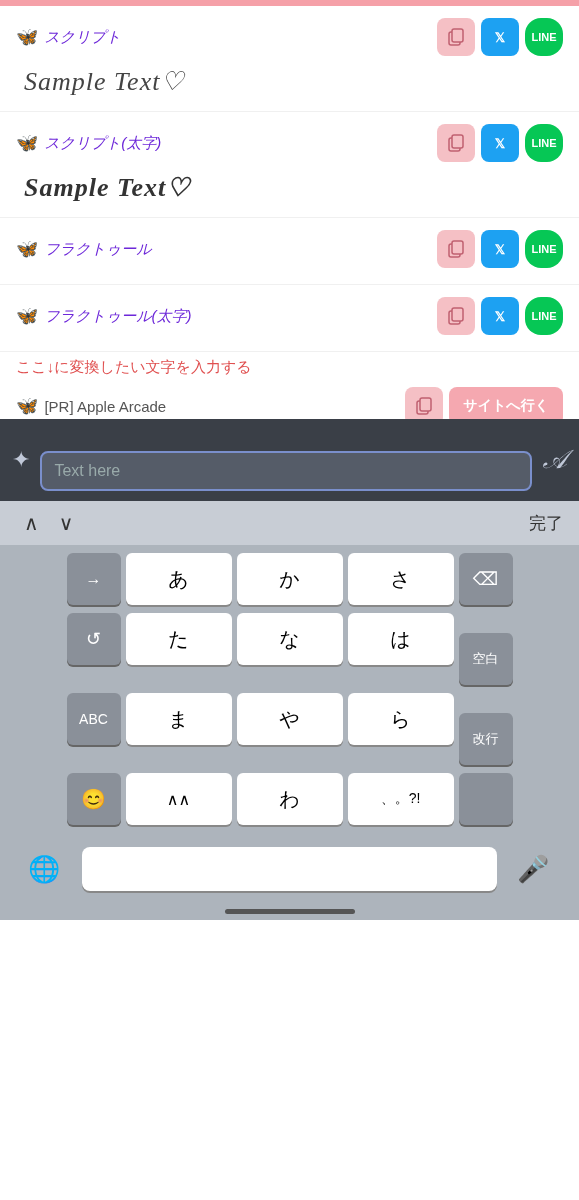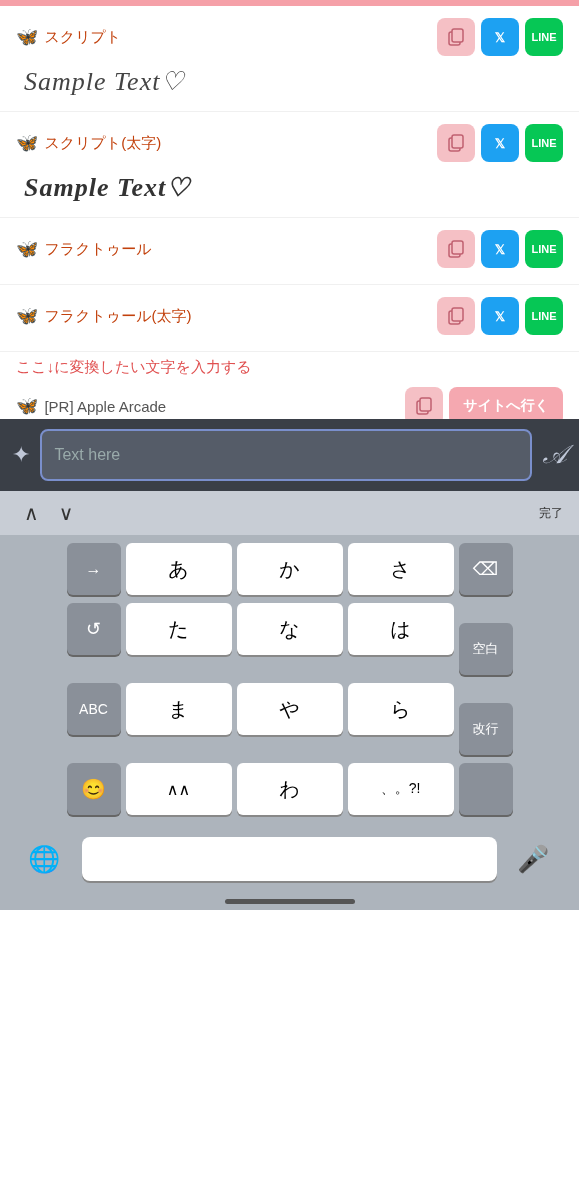--- a/index.html
+++ b/index.html
@@ -33,21 +33,22 @@
       display: flex;
       align-items: center;
       gap: 6px;
     }
     .butterfly-icon {
       font-size: 18px;
       color: #c9a0a0;
     }
     .font-label {
       font-size: 15px;
-      color: #c2410c;
+      color: #6d28d9;
+      font-style: italic;
     }
     .action-buttons {
       display: flex;
       gap: 6px;
       align-items: center;
     }
     .btn-copy {
       width: 38px;
       height: 38px;
       border-radius: 8px;
@@ -61,21 +62,21 @@
       height: 38px;
       border-radius: 8px;
       background: #1da1f2;
       border: none;
       display: flex; align-items: center; justify-content: center;
       cursor: pointer;
     }
     .btn-line {
       width: 38px;
       height: 38px;
-      border-radius: 8px;
+      border-radius: 16px;
       background: #06c755;
       border: none;
       display: flex; align-items: center; justify-content: center;
       cursor: pointer;
     }
     .btn-icon-text {
       color: white;
       font-size: 13px;
       font-weight: bold;
     }
@@ -148,28 +149,29 @@
       position: relative;
       z-index: 10;
     }
     .sparkle-icon {
       color: #c0c8d8;
       font-size: 22px;
       flex-shrink: 0;
     }
     .text-input-field {
       flex: 1;
-      height: 52px;
+      height: 40px;
       background: #555c68;
       border: 2px solid #7a8fcc;
       border-radius: 8px;
       padding: 8px 12px;
       color: #bbb;
       font-size: 16px;
       outline: none;
+      margin-top: 22px;
     }
     .text-input-field::placeholder {
       color: #9aa;
     }
     .font-style-icon {
       color: #c0c8d8;
       font-size: 26px;
       font-style: italic;
       font-family: Georgia, serif;
       flex-shrink: 0;
@@ -192,21 +194,21 @@
       background: none;
       border: none;
       font-size: 20px;
       color: #333;
       cursor: pointer;
       padding: 2px 8px;
     }
     .nav-done {
       background: none;
       border: none;
-      font-size: 12px;
+      font-size: 17px;
       color: #333;
       font-weight: 500;
       cursor: pointer;
     }
 
     
     .keyboard-area {
       width: 100%;
       background: #adb4bc;
       padding: 8px 4px 8px 4px;

